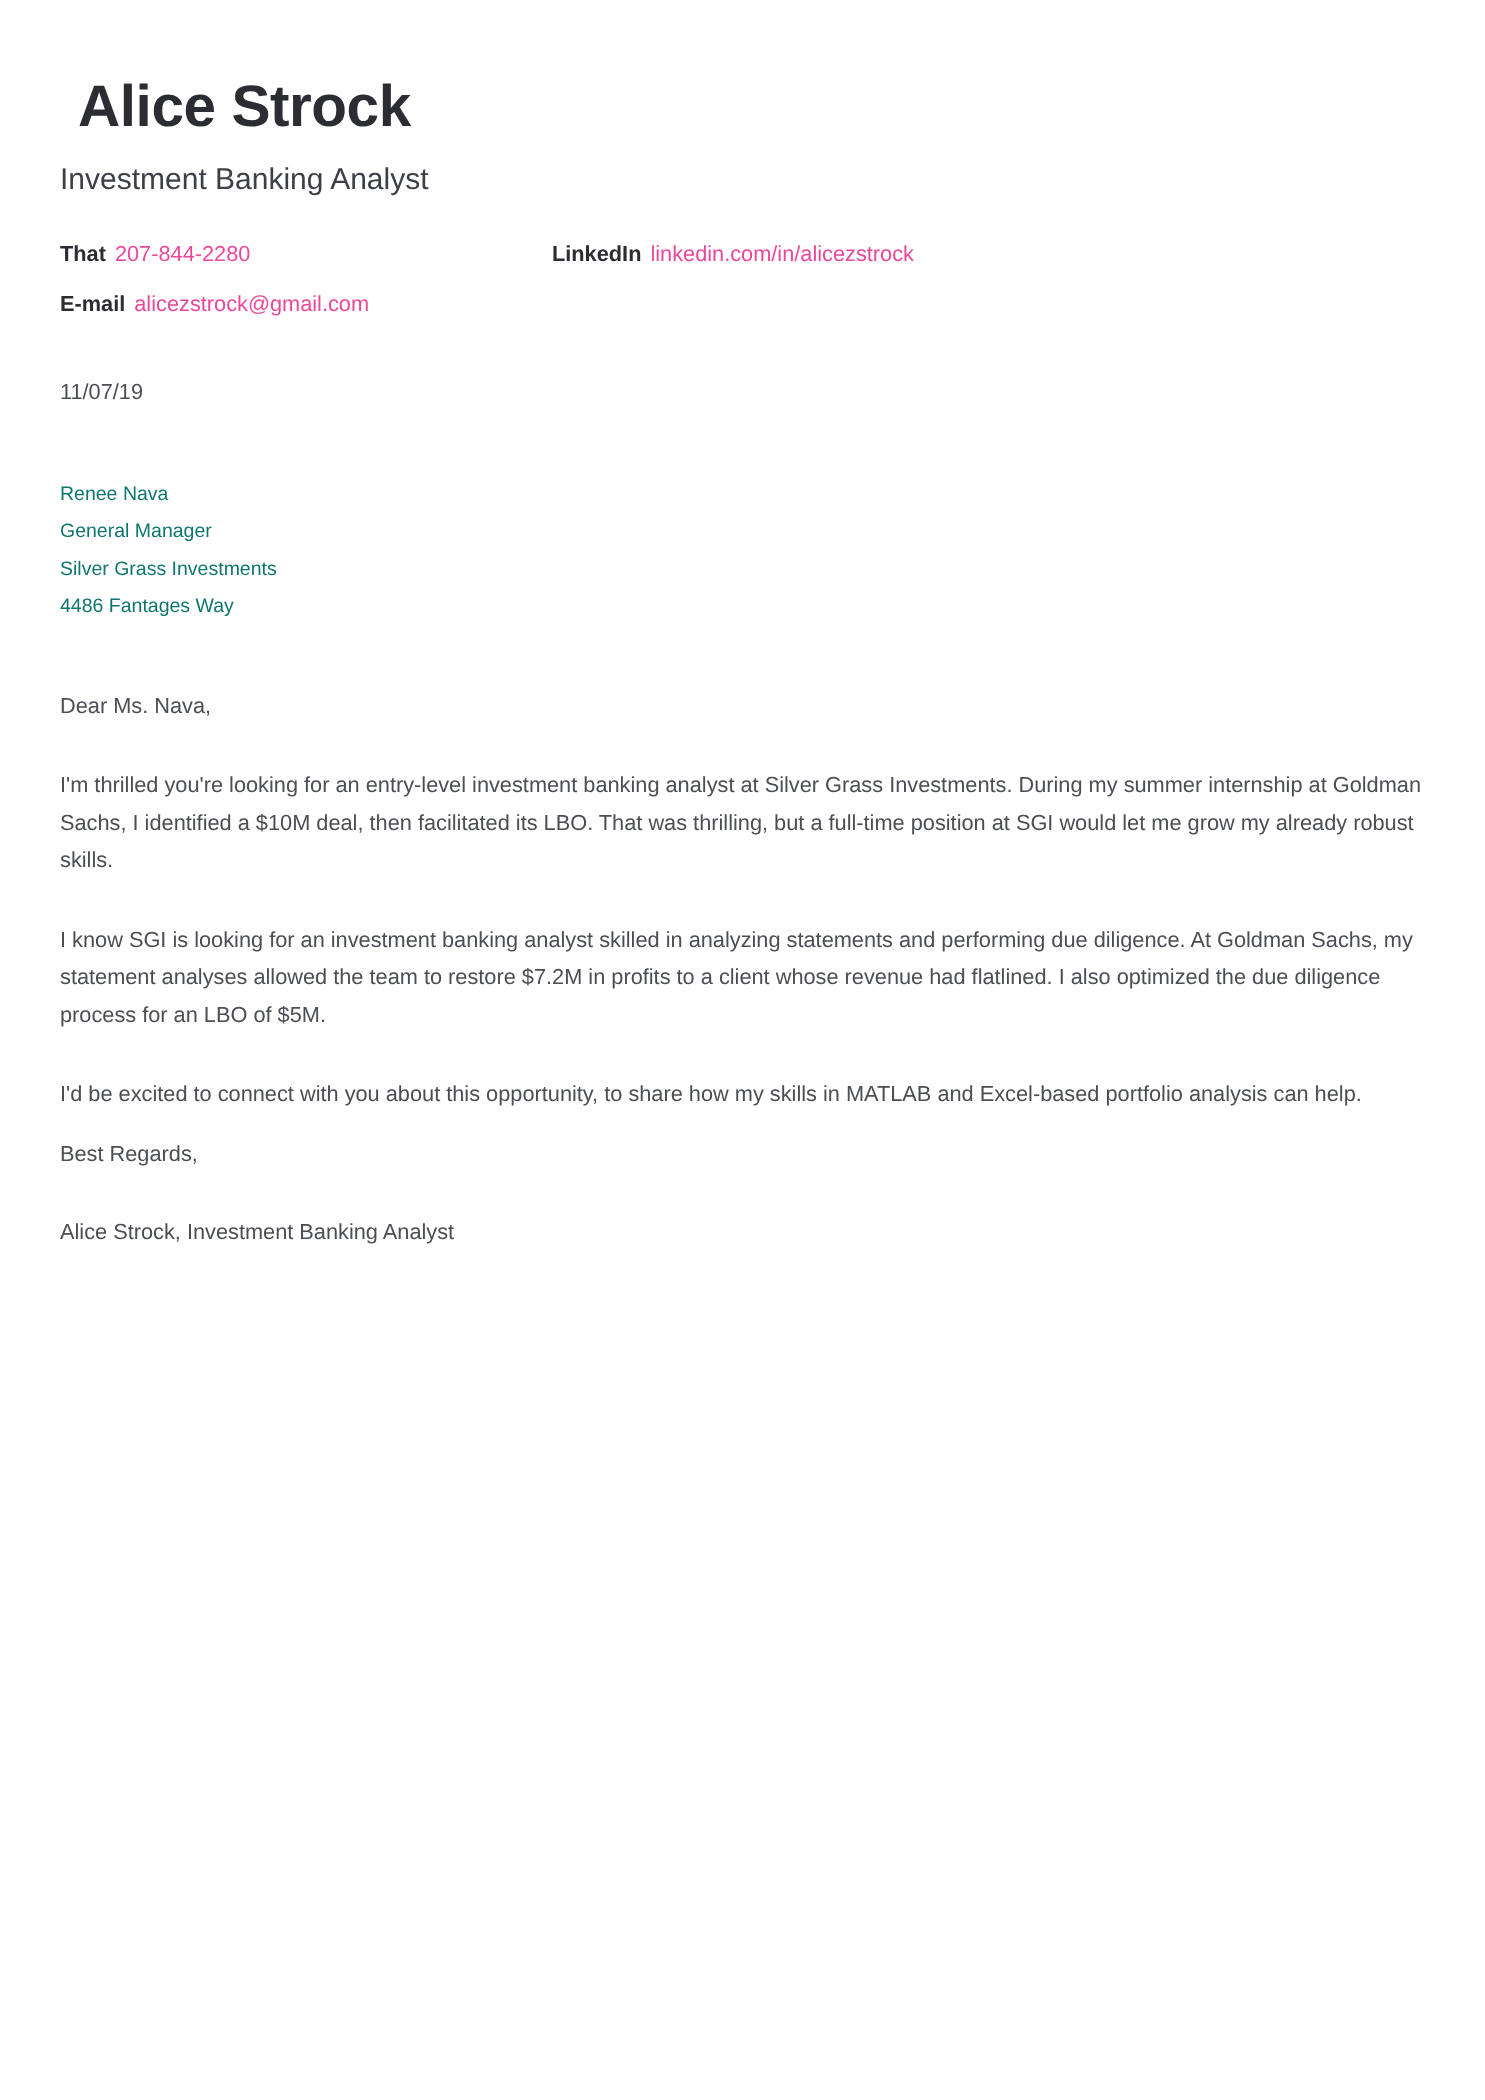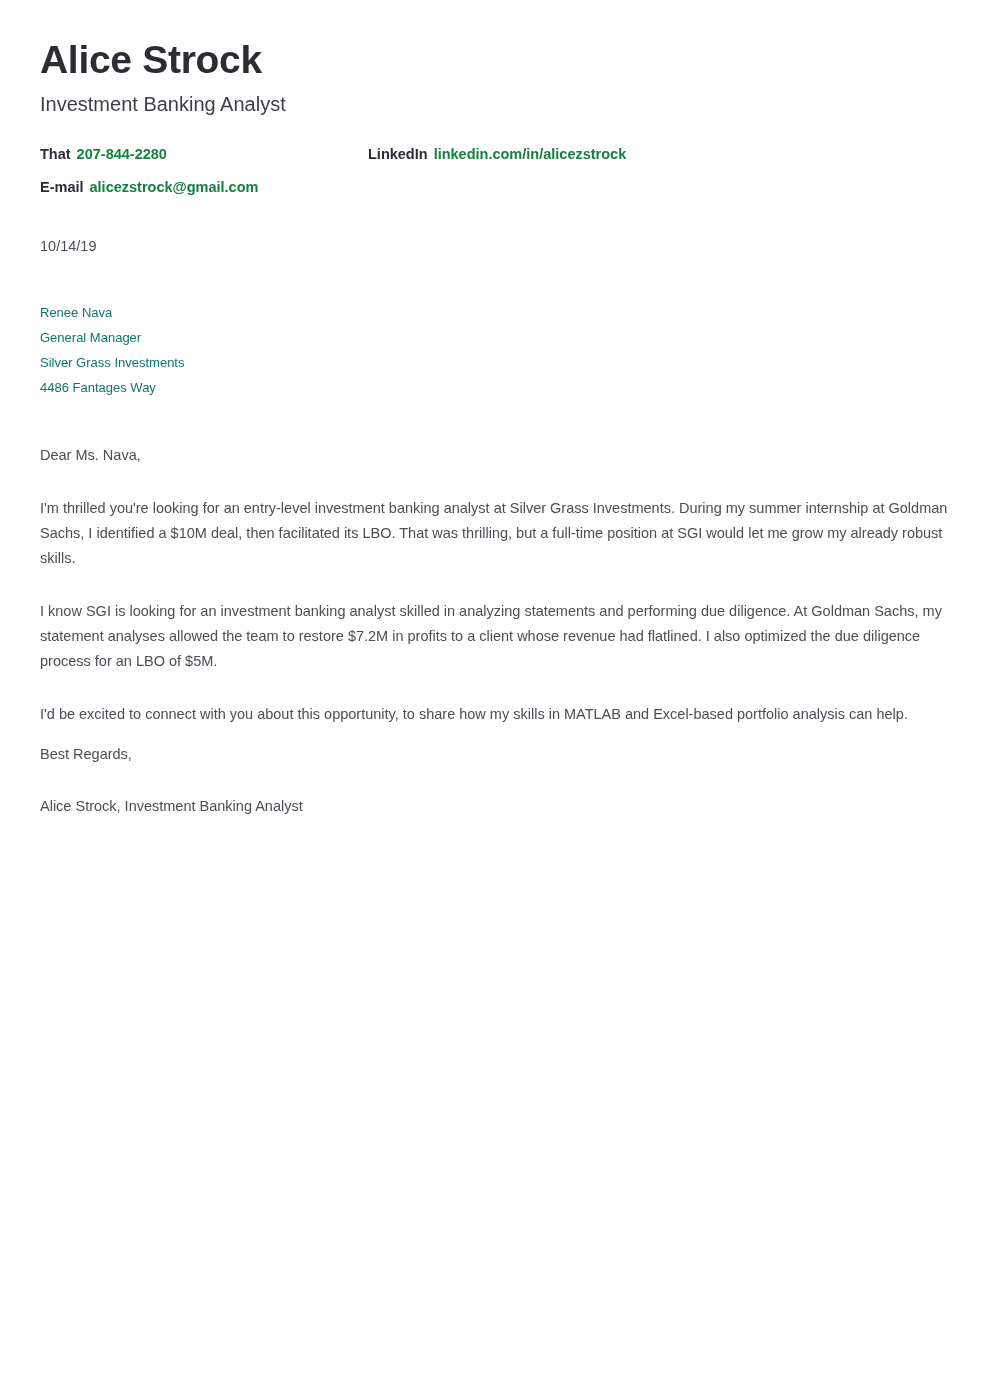--- a/index.html
+++ b/index.html
@@ -33,21 +33,21 @@
   
   .header {
     padding-top: 36px;
   }
   .name {
     font-size: 39px;
     line-height: 47px;
     font-weight: bold;
     color: #2b2d33;
     letter-spacing: -0.3px;
-    margin: 0;
+    margin: 12px;
   }
   .job-title {
     font-size: 20px;
     line-height: 26px;
     font-weight: normal;
     color: #3d4046;
     margin: 8px 0 0 0;
   }
 
   
@@ -68,22 +68,22 @@
     line-height: 23px;
   }
   .contact-cell.col1 { left: 0; }
   .contact-cell.col2 { left: 328px; }
   .contact-label {
     font-weight: bold;
     color: #2b2d33;
     font-size: 14.5px;
   }
   .contact-value {
-    font-weight: bold;
-    color: #15803d;
+    font-weight: normal;
+    color: #ec4899;
     font-size: 14.5px;
     margin-left: 6px;
   }
 
   
   .letter-date {
     margin-top: 36px;
     font-size: 14.5px;
     line-height: 22px;
     color: #4b4e54;
@@ -148,21 +148,21 @@
       </div>
 
       <div class="contact-row">
         <div class="contact-cell col1">
           <span class="contact-label">E-mail</span><span class="contact-value">alicezstrock@gmail.com</span>
         </div>
       </div>
 
     </div>
 
-    <div class="letter-date">10/14/19</div>
+    <div class="letter-date">11/07/19</div>
 
     <div class="recipient">
       <div class="recipient-line">Renee Nava</div>
       <div class="recipient-line">General Manager</div>
       <div class="recipient-line">Silver Grass Investments</div>
       <div class="recipient-line">4486 Fantages Way</div>
     </div>
 
     <div class="salutation">Dear Ms. Nava,</div>
 

